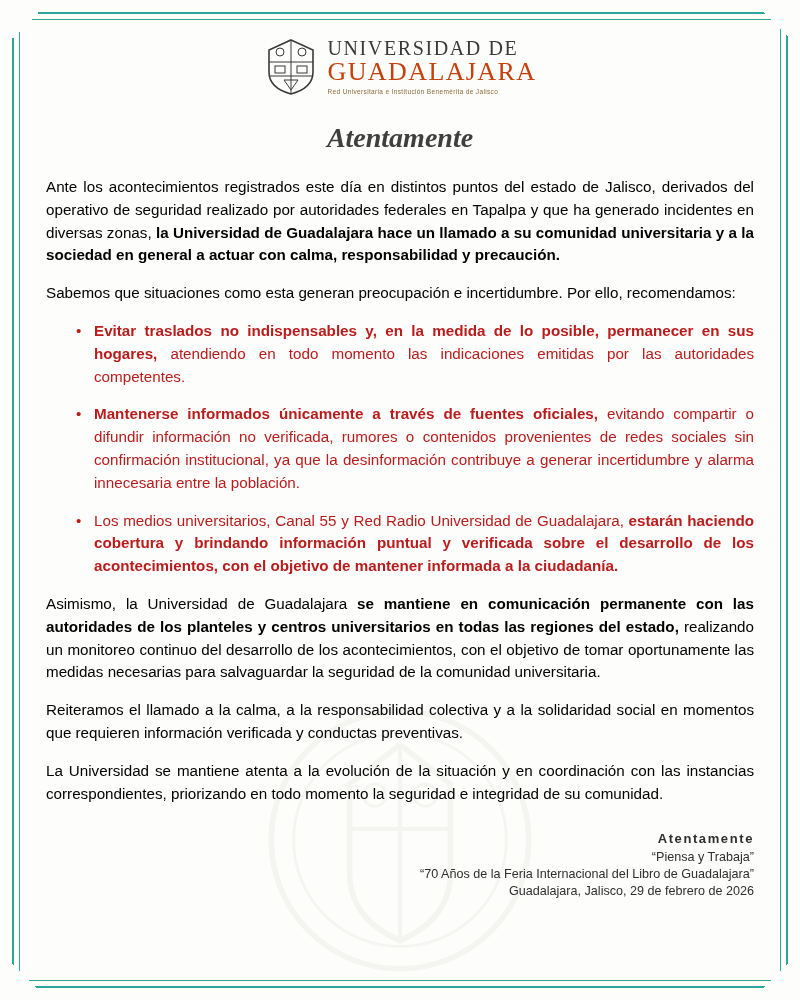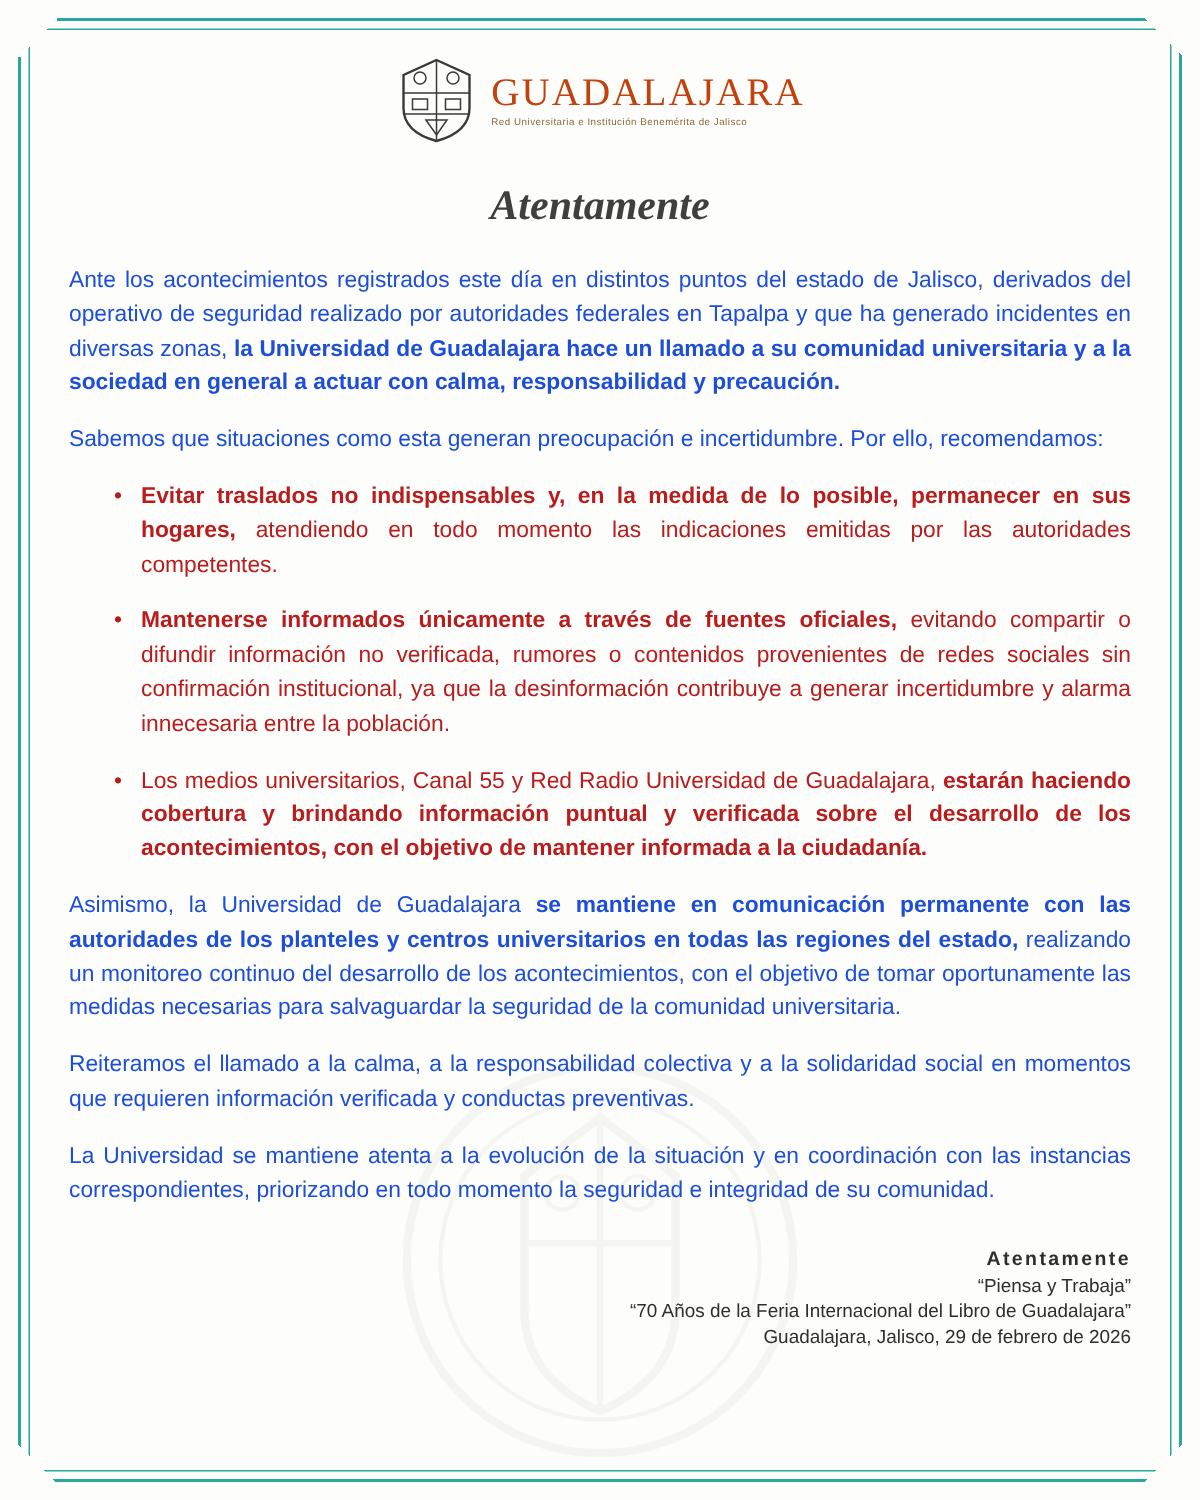--- a/index.html
+++ b/index.html
@@ -115,21 +115,21 @@
     font-size: 28px;
     color: #3f3f3f;
     margin: 26px 0 22px 0;
   }
 
   p.body-text {
     font-size: 15.2px;
     line-height: 1.5;
     text-align: justify;
     margin: 0 0 15px 0;
-    color: #1d4ed8;
+    color: #000000;
   }
   p.body-text b { font-weight: 700; }
 
   ul.bullets {
     list-style: none;
     margin: 0 0 12px 0;
     padding: 0 0 0 30px;
   }
   ul.bullets li {
     position: relative;
@@ -200,20 +200,21 @@
       <svg class="logo-seal" viewBox="0 0 54 58">
         <path d="M27 2 L49 12 L49 34 Q49 50 27 56 Q5 50 5 34 L5 12 Z" fill="none" stroke="#3a3a3a" stroke-width="1.6"></path>
         <path d="M27 2 L27 56 M5 24 L49 24 M5 38 L49 38" stroke="#3a3a3a" stroke-width="1"></path>
         <circle cx="16" cy="14" r="4" fill="none" stroke="#3a3a3a" stroke-width="1"></circle>
         <circle cx="38" cy="14" r="4" fill="none" stroke="#3a3a3a" stroke-width="1"></circle>
         <rect x="11" y="28" width="10" height="7" fill="none" stroke="#3a3a3a" stroke-width="1"></rect>
         <rect x="33" y="28" width="10" height="7" fill="none" stroke="#3a3a3a" stroke-width="1"></rect>
         <path d="M20 42 L27 52 L34 42 Z" fill="none" stroke="#3a3a3a" stroke-width="1"></path>
       </svg>
       <div class="logo-text">
+        <div class="l1">UNIVERSIDAD DE</div>
         <div class="l2">GUADALAJARA</div>
         <div class="l3">Red Universitaria e Institución Benemérita de Jalisco</div>
       </div>
     </div>
 
     <div class="doc-title">Atentamente</div>
 
     <p class="body-text"><span>Ante los acontecimientos registrados este día en distintos puntos del estado de Jalisco, derivados del operativo de seguridad realizado por autoridades federales en Tapalpa y que ha generado incidentes en diversas zonas, </span><b>la Universidad de Guadalajara hace un llamado a su comunidad universitaria y a la sociedad en general a actuar con calma, responsabilidad y precaución.</b></p>
 
     <p class="body-text">Sabemos que situaciones como esta generan preocupación e incertidumbre. Por ello, recomendamos:</p>

